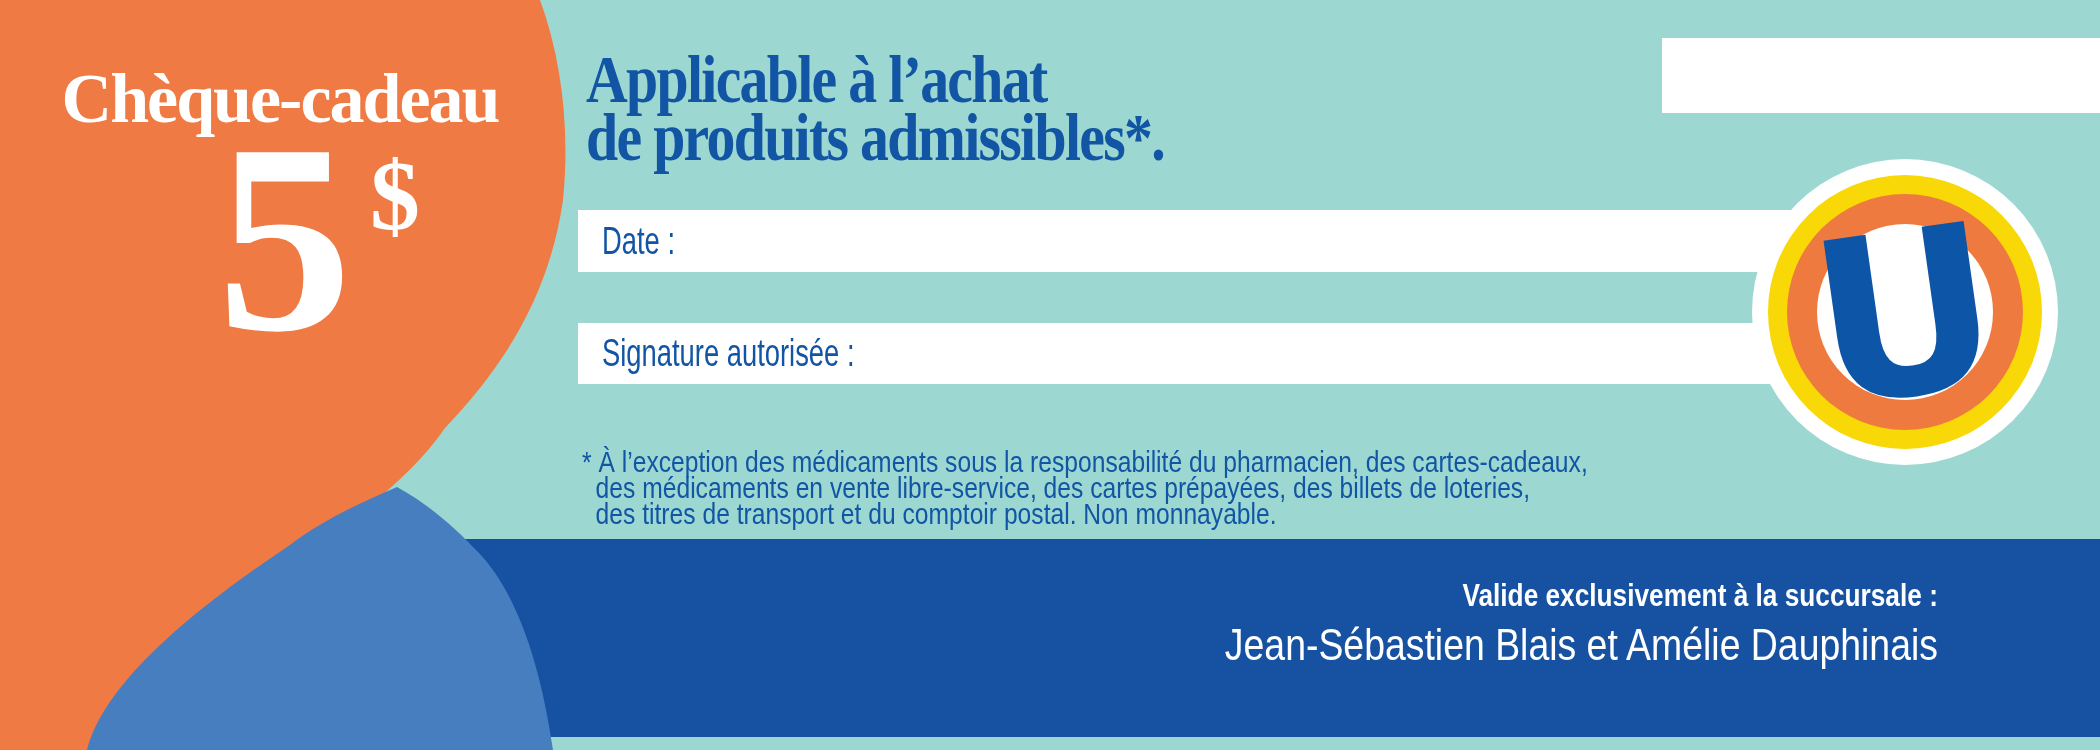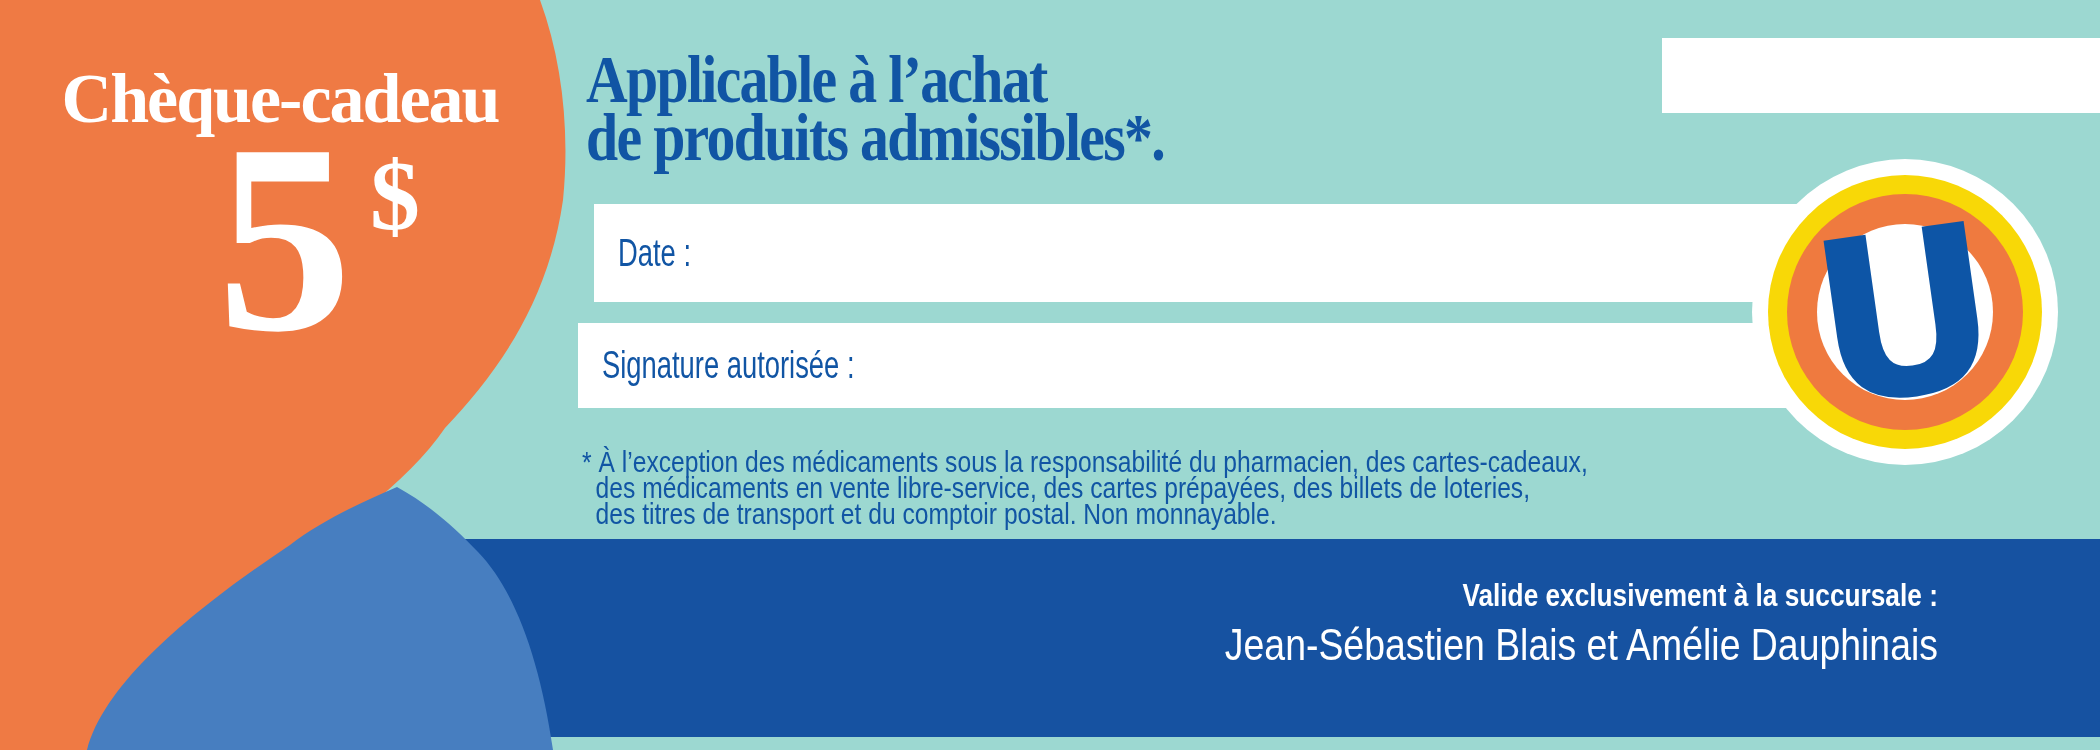--- a/index.html
+++ b/index.html
@@ -45,22 +45,22 @@
     font-size:68px;line-height:58px;letter-spacing:-2px;color:#1155A4;
     transform:scaleX(.85);transform-origin:left top;white-space:nowrap;
   }
   
   .blank-strip{position:absolute;left:1662px;top:38px;width:438px;height:75px;background:#fff;z-index:2;}
   
   .field{
     position:absolute;left:578px;width:1310px;background:#fff;z-index:2;
     display:flex;align-items:center;box-sizing:border-box;padding-left:24px;
   }
-  .field-date{top:204px;height:98px;margin-left:16px;}
-  .field-signature{top:323px;height:85px;}
+  .field-date{top:210px;height:62px;}
+  .field-signature{top:323px;height:61px;}
   .field-label{
     font-size:38px;color:#1155A4;white-space:nowrap;
     display:inline-block;transform:scaleX(.72);transform-origin:left center;
   }
   
   .disclaimer{
     position:absolute;left:582px;top:449px;z-index:2;color:#1155A4;
     font-size:29px;line-height:26px;
     transform:scaleX(.85);transform-origin:left top;white-space:nowrap;
   }

